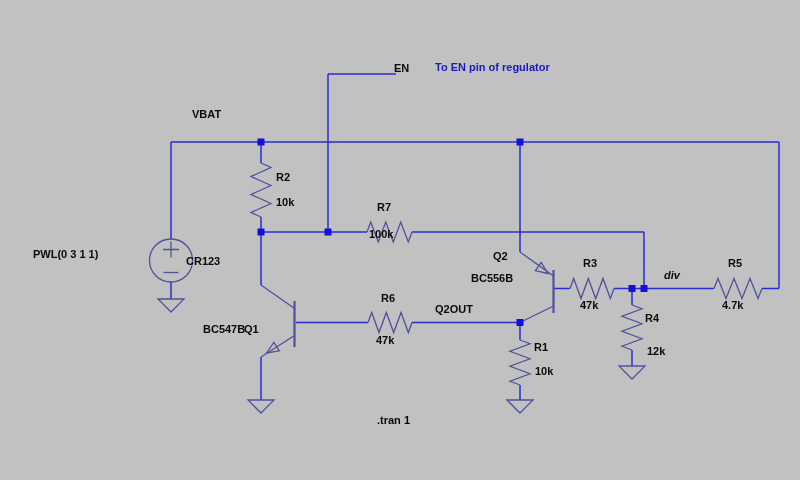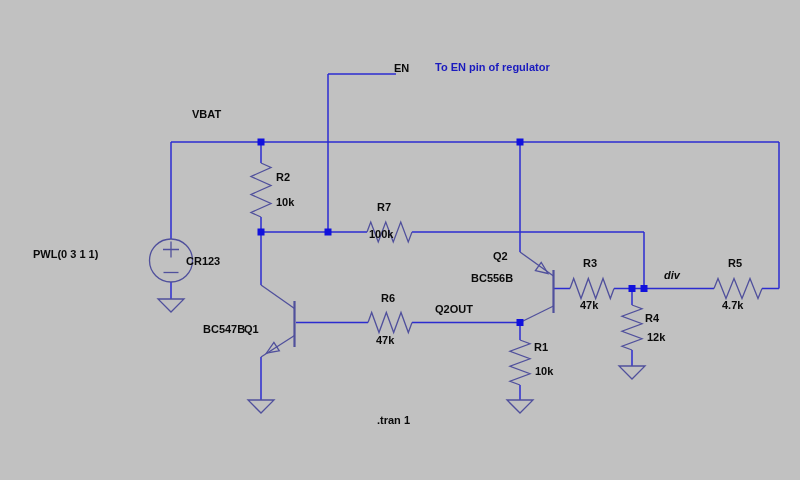--- a/index.html
+++ b/index.html
@@ -125,21 +125,21 @@
   <div class="lbl" style="left:381px;top:292px;">R6</div>
   <div class="lbl" style="left:376px;top:334px;">47k</div>
 
   <div class="lbl" style="left:583px;top:257px;">R3</div>
   <div class="lbl" style="left:580px;top:299px;">47k</div>
 
   <div class="lbl" style="left:534px;top:341px;">R1</div>
   <div class="lbl" style="left:535px;top:365px;">10k</div>
 
   <div class="lbl" style="left:645px;top:312px;text-align:right;">R4</div>
-  <div class="lbl" style="left:647px;top:331px;">12k</div>
+  <div class="lbl" style="left:647px;top:345px;">12k</div>
 
   <div class="lbl" style="left:728px;top:257px;text-align:center;">R5</div>
   <div class="lbl" style="left:722px;top:299px;">4.7k</div>
 
   <div class="lbl" style="left:244px;top:297px;margin-top:26px;">Q1</div>
   <div class="lbl" style="left:203px;top:323px;">BC547B</div>
 
   <div class="lbl" style="left:493px;top:250px;">Q2</div>
   <div class="lbl" style="left:471px;top:272px;">BC556B</div>
 

